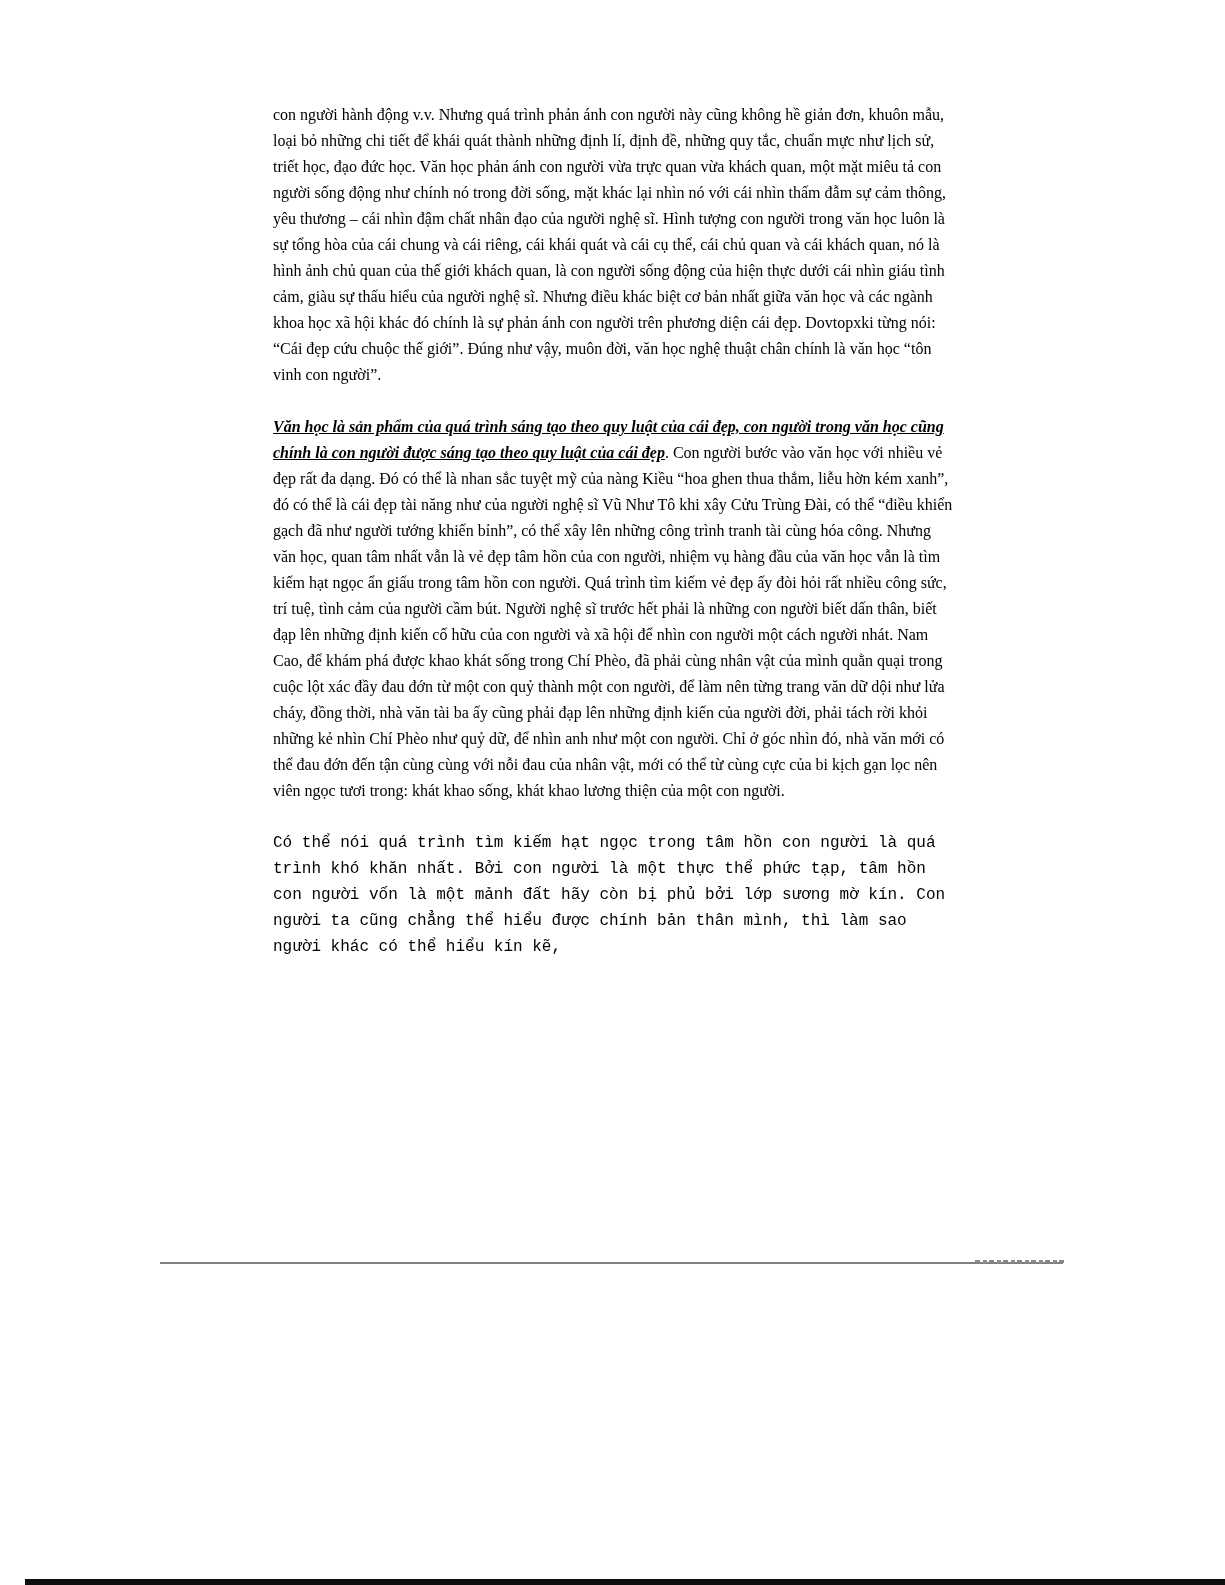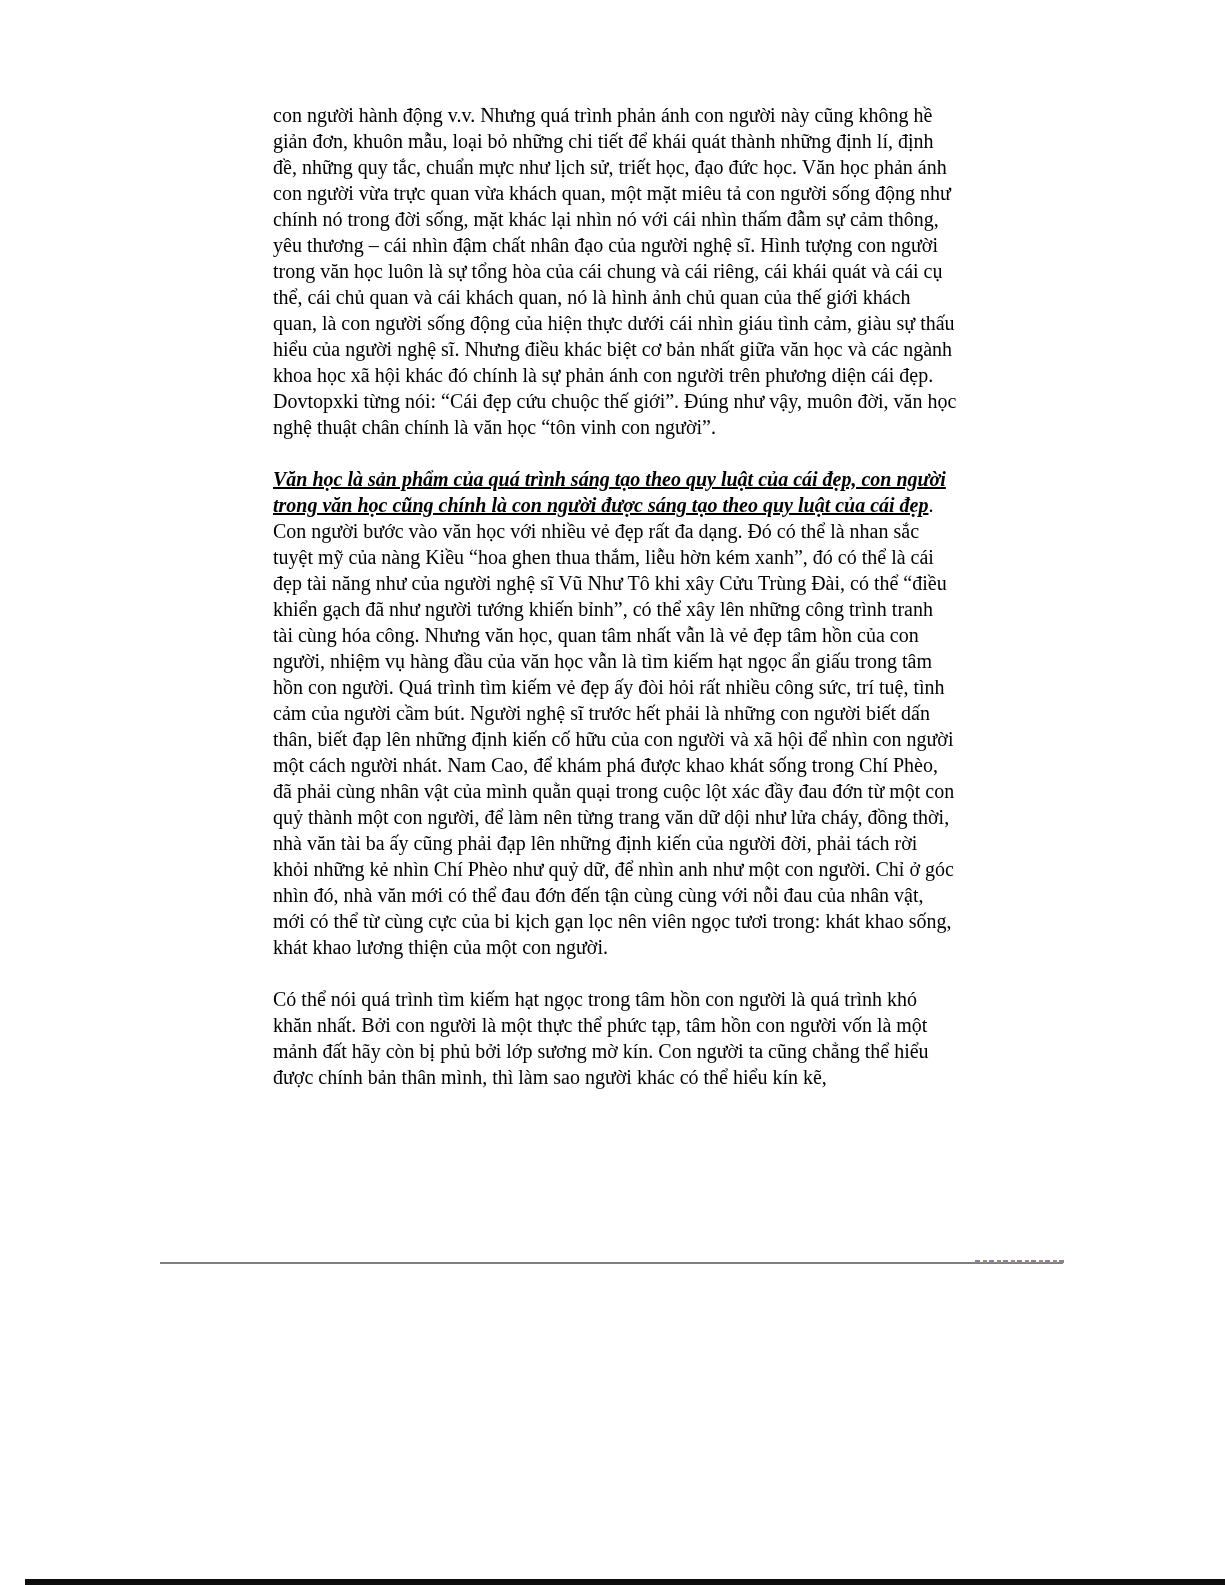--- a/index.html
+++ b/index.html
@@ -14,29 +14,29 @@
     background: #ffffff;
     overflow: hidden;
     font-family: "Liberation Serif", "DejaVu Serif", serif;
   }
   .text-block {
     position: absolute;
     left: 273px;
     top: 102px;
     width: 684px;
     color: #000000;
-    font-size: 20px;
+    font-size: 16px;
     line-height: 26px;
     text-align: left;
   }
   .para {
     margin: 0 0 26px 0;
     padding: 0;
   }
-  .para:last-child { margin-bottom: 0; }
+  .para:last-child { margin-bottom: 0; font-family: Liberation Mono, monospace; }
   .lead-emphasis {
     font-weight: bold;
     font-style: italic;
     text-decoration: underline;
   }
   .divider {
     position: absolute;
     left: 160px;
     top: 1262px;
     width: 903px;

